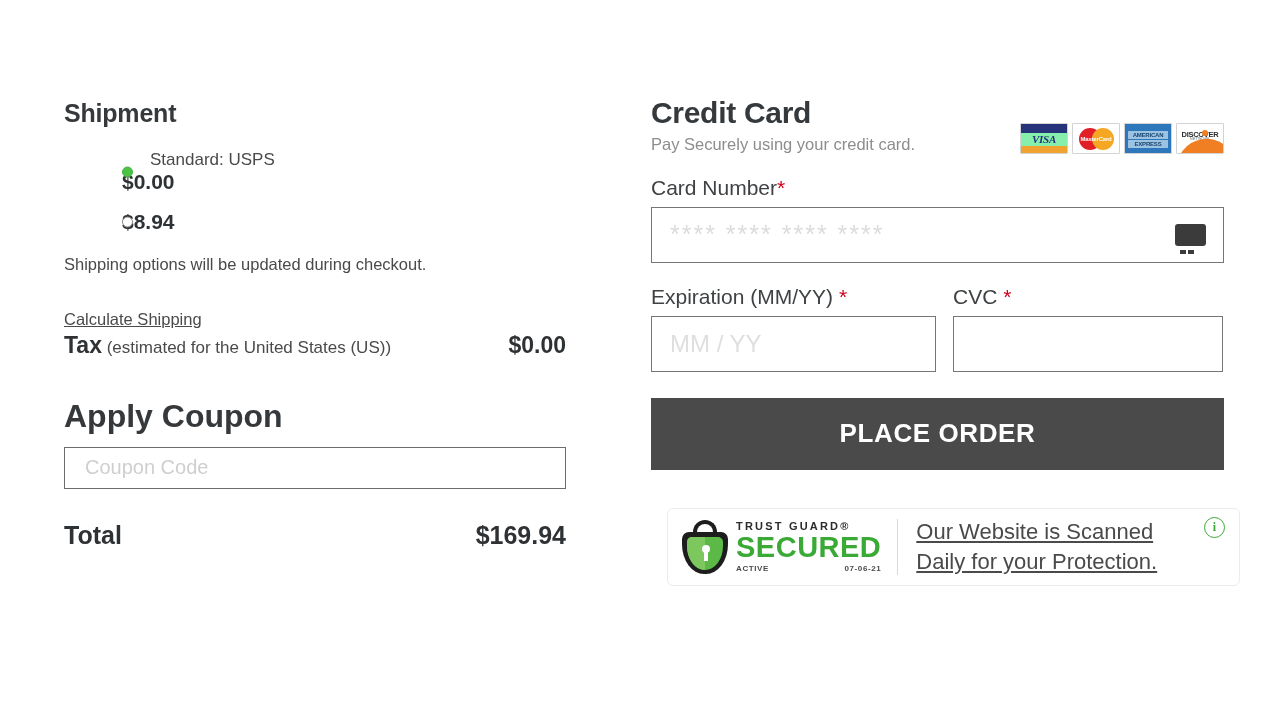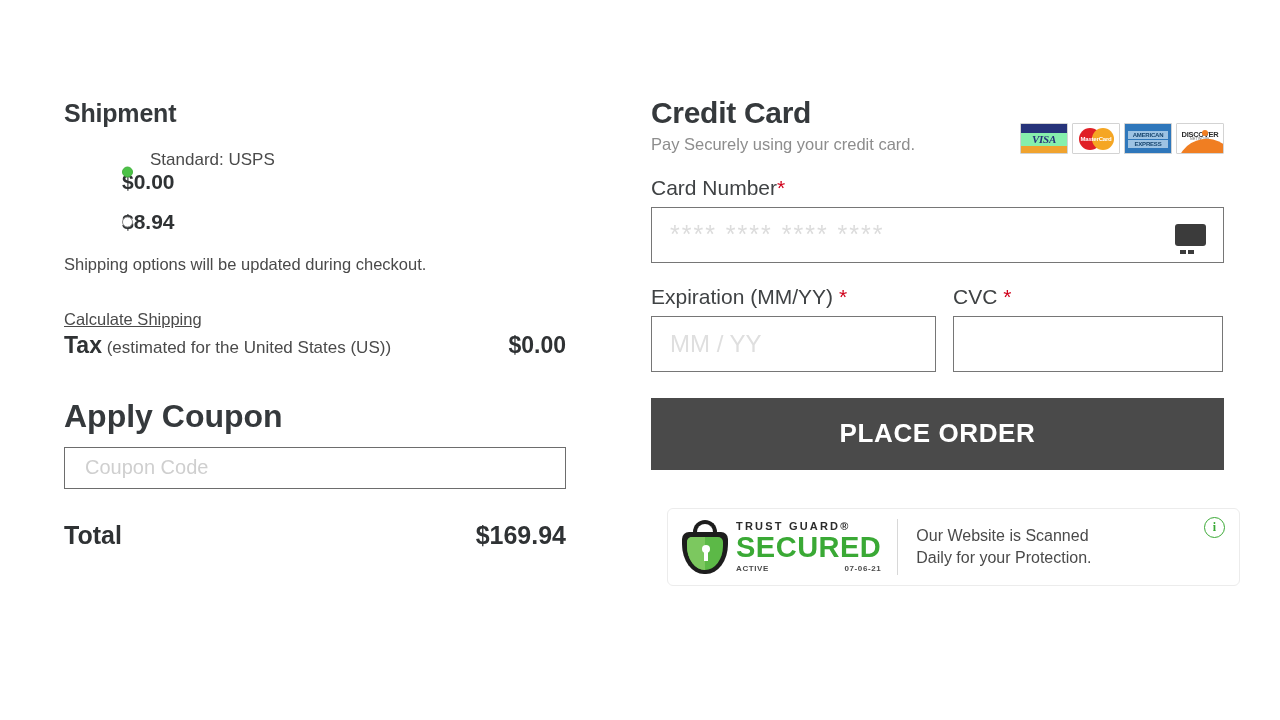--- a/index.html
+++ b/index.html
@@ -401,21 +401,21 @@
   }
   .tg-meta {
     display: flex; justify-content: space-between;
     font-size: 8px; font-weight: bold; color: #4a4a4a;
     letter-spacing: 0.6px; margin-top: 1px;
   }
   .tg-divider {
     width: 1px; height: 56px; background: #d8d8d8; margin: 0 18px 0 16px;
   }
   .tg-msg {
-    font-size: 16px; color: #4a4a4a; line-height: 1.35; flex: 1;
+    font-size: 22px; color: #4a4a4a; line-height: 1.35; flex: 1; text-decoration: underline;
   }
   .tg-info {
     width: 19px; height: 19px; border: 1.6px solid #3aa935;
     border-radius: 50%; color: #3aa935; font-size: 12px;
     font-weight: bold; font-family: "Liberation Serif", serif;
     display: flex; align-items: center; justify-content: center;
     align-self: flex-start; margin-top: 8px; flex: none;
   }
 </style>
 </head>

